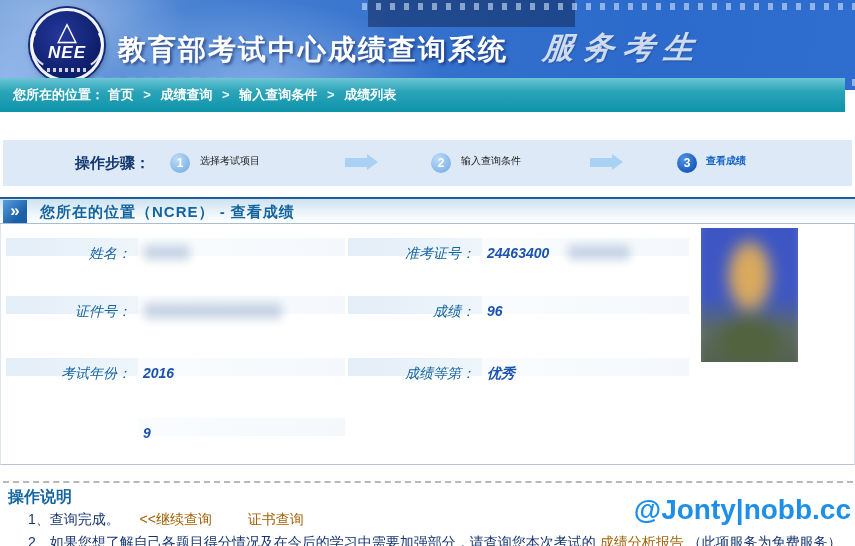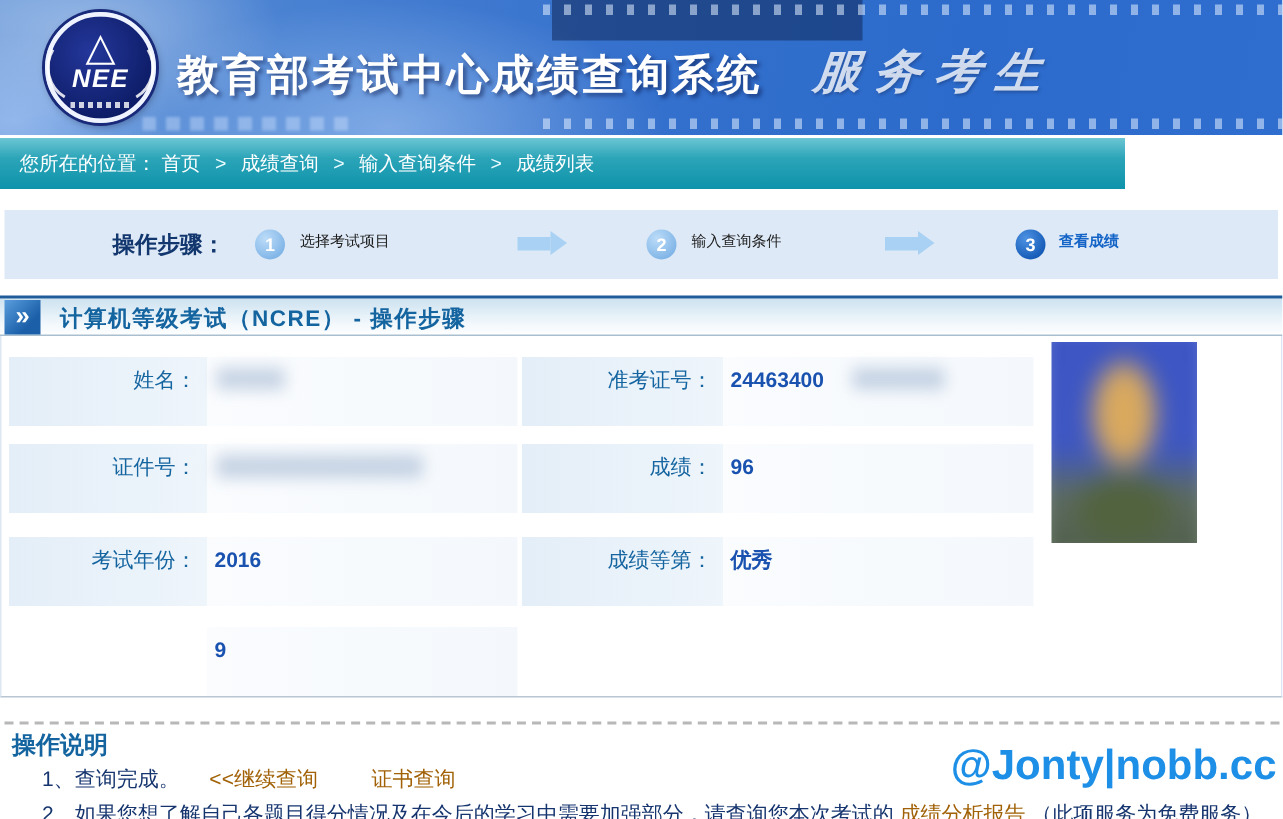--- a/index.html
+++ b/index.html
@@ -40,23 +40,23 @@
     background:repeating-linear-gradient(90deg,#fff 0 3px, transparent 3px 6px); opacity:.8; }
 
   .site-title { position:absolute; left:118px; top:31px; color:#ffffff;
     font-size:28px; font-weight:bold; letter-spacing:2px;
     text-shadow:2px 2px 3px rgba(10,20,70,.55); }
   .slogan { position:absolute; left:543px; top:27px; color:rgba(255,255,255,.78);
     font-size:31px; font-weight:bold; font-style:italic; letter-spacing:9px;
     transform:skewX(-6deg); text-shadow:1px 1px 2px rgba(20,40,90,.35); }
 
   
-  .breadcrumb-bar { position:absolute; left:0; top:92px; width:750px; height:34px;
+  .breadcrumb-bar { position:absolute; left:0; top:78px; width:845px; height:34px;
     background:linear-gradient(#6cc6d4 0%, #2ba4b8 40%, #0e93ab 100%);
-    color:#fff; font-size:13px; line-height:34px; }
+    color:#fff; font-size:13px; line-height:34px;font-weight:bold; }
   .breadcrumb-bar .inner { padding-left:13px; }
   .crumb { color:#fff; text-decoration:none; cursor:pointer; }
   .crumb-sep { padding:0 6px; color:#eafcff; }
 
   
   .steps-bar { position:absolute; left:3px; top:140px; width:849px; height:46px;
     background:#dde9f6; }
   .steps-label { position:absolute; left:72px; top:14px; color:#12366e;
     font-size:15px; font-weight:bold; }
   .step-badge { position:absolute; top:13px; width:20px; height:20px; border-radius:50%;
@@ -76,21 +76,21 @@
   .chevron-badge { position:absolute; left:3px; top:1px; width:24px; height:23px;
     background:linear-gradient(135deg,#5a9ede, #1a5fa8 70%); color:#fff;
     font-size:17px; font-weight:bold; text-align:center; line-height:22px; }
   .section-title { position:absolute; left:40px; top:4px; color:#1464a0;
     font-size:15px; font-weight:bold; letter-spacing:1px; }
 
   
   .content { position:absolute; left:0; top:224px; width:855px; height:241px;
     background:#fff; border-left:1px solid #dbe8f4; border-right:1px solid #dbe8f4;
     border-bottom:1px solid #b7c6d2; }
-  .cell { position:absolute; height:46px; font-size:14px; line-height:30px; }
+  .cell { position:absolute; height:18px; font-size:14px; line-height:30px;font-style:italic; }
   .cell.label { background:linear-gradient(90deg,#e4eef8,#eef5fb); color:#1464a0;
     text-align:right; padding-right:7px; }
   .cell.value { background:linear-gradient(90deg,#fafcfe,#f4f8fc); color:#1a52b0;
     font-weight:bold; padding-left:5px; }
   .blur-blob { position:absolute; border-radius:3px; background:#9fb4d0;
     filter:blur(5px); opacity:.55; }
   .photo { position:absolute; left:700px; top:4px; width:97px; height:134px;
     overflow:hidden; }
   .photo .img { position:absolute; left:-10%; top:-10%; width:120%; height:120%;
     background:
@@ -155,21 +155,21 @@
     <span class="arrow" style="left:342px"></span>
     <span class="step-badge" style="left:428px">2</span>
     <span class="step-label" style="left:458px">输入查询条件</span>
     <span class="arrow" style="left:587px"></span>
     <span class="step-badge active" style="left:674px">3</span>
     <span class="step-label active" style="left:703px">查看成绩</span>
   </div>
 
   <div class="section-header">
     <div class="chevron-badge">»</div>
-    <div class="section-title">计算机等级考试（NCRE） - 操作步骤</div>
+    <div class="section-title">您所在的位置（NCRE） - 查看成绩</div>
   </div>
 
   <div class="content">
 
     <div class="cell label" style="left:5px; top:14px; width:132px;">姓名：</div>
     <div class="cell value" style="left:137px; top:14px; width:207px;"></div>
     <div class="blur-blob" style="left:143px; top:21px; width:46px; height:15px;"></div>
     <div class="cell label" style="left:347px; top:14px; width:134px;">准考证号：</div>
     <div class="cell value" style="left:481px; top:14px; width:207px;">24463400</div>
     <div class="blur-blob" style="left:567px; top:21px; width:62px; height:15px;"></div>

